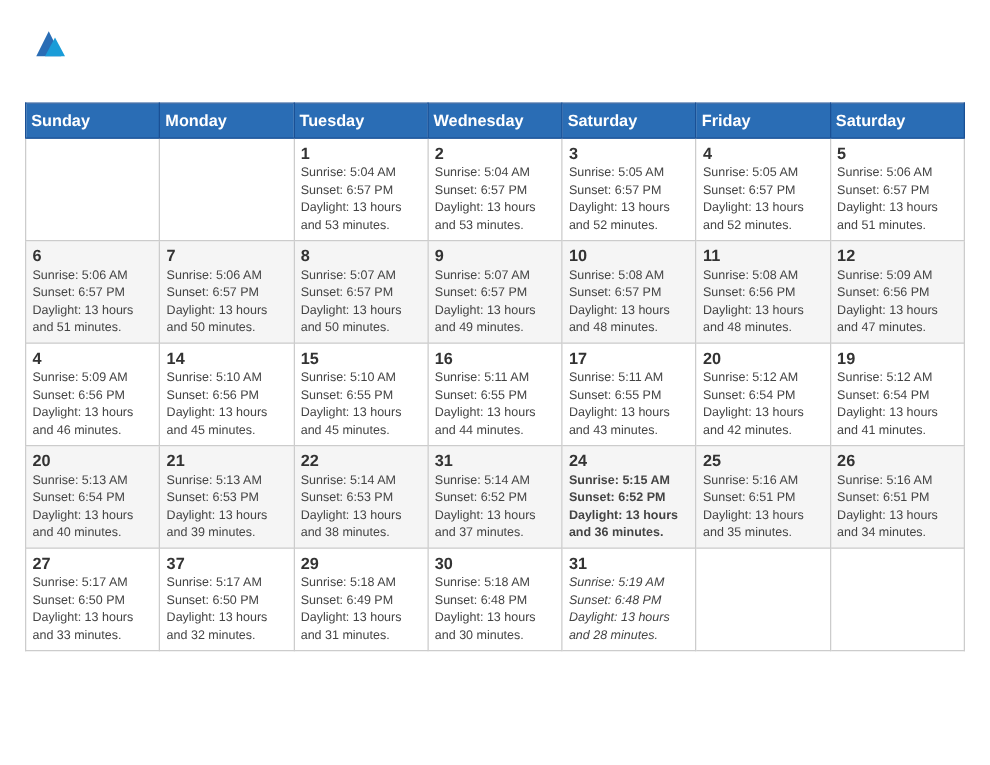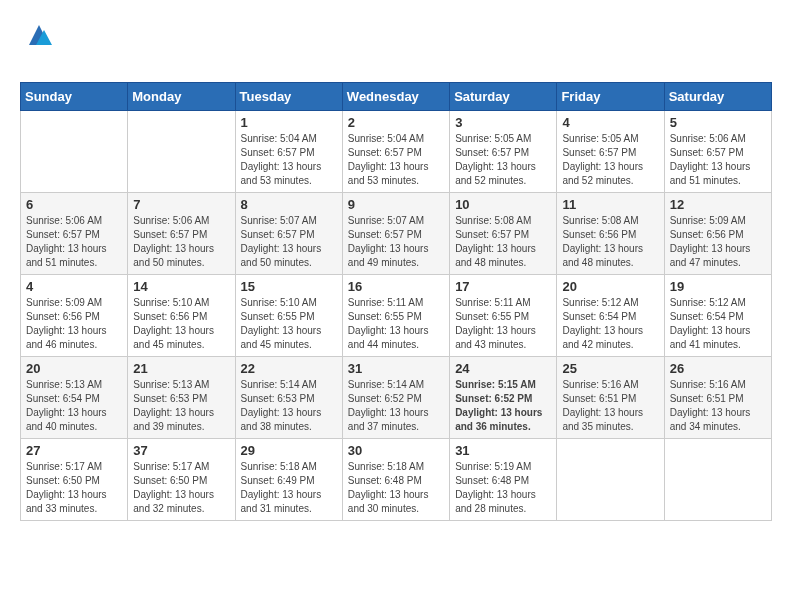--- a/index.html
+++ b/index.html
@@ -317,21 +317,21 @@
 Daylight: 13 hours and 31 minutes.</div>
         </td>
         <td>
           <div class="day-num">30</div>
           <div class="day-info" style="white-space: pre-line;">Sunrise: 5:18 AM
 Sunset: 6:48 PM
 Daylight: 13 hours and 30 minutes.</div>
         </td>
         <td>
           <div class="day-num">31</div>
-          <div class="day-info" style="white-space: pre-line;">Sunrise: 5:19 AM
+          <div class="day-info" style="white-space: pre-line; font-style: italic;">Sunrise: 5:19 AM
 Sunset: 6:48 PM
 Daylight: 13 hours and 28 minutes.</div>
         </td>
         <td class="empty-cell"></td>
         <td class="empty-cell"></td>
       </tr>
     </tbody>
 </table>
 
 </body></html>

